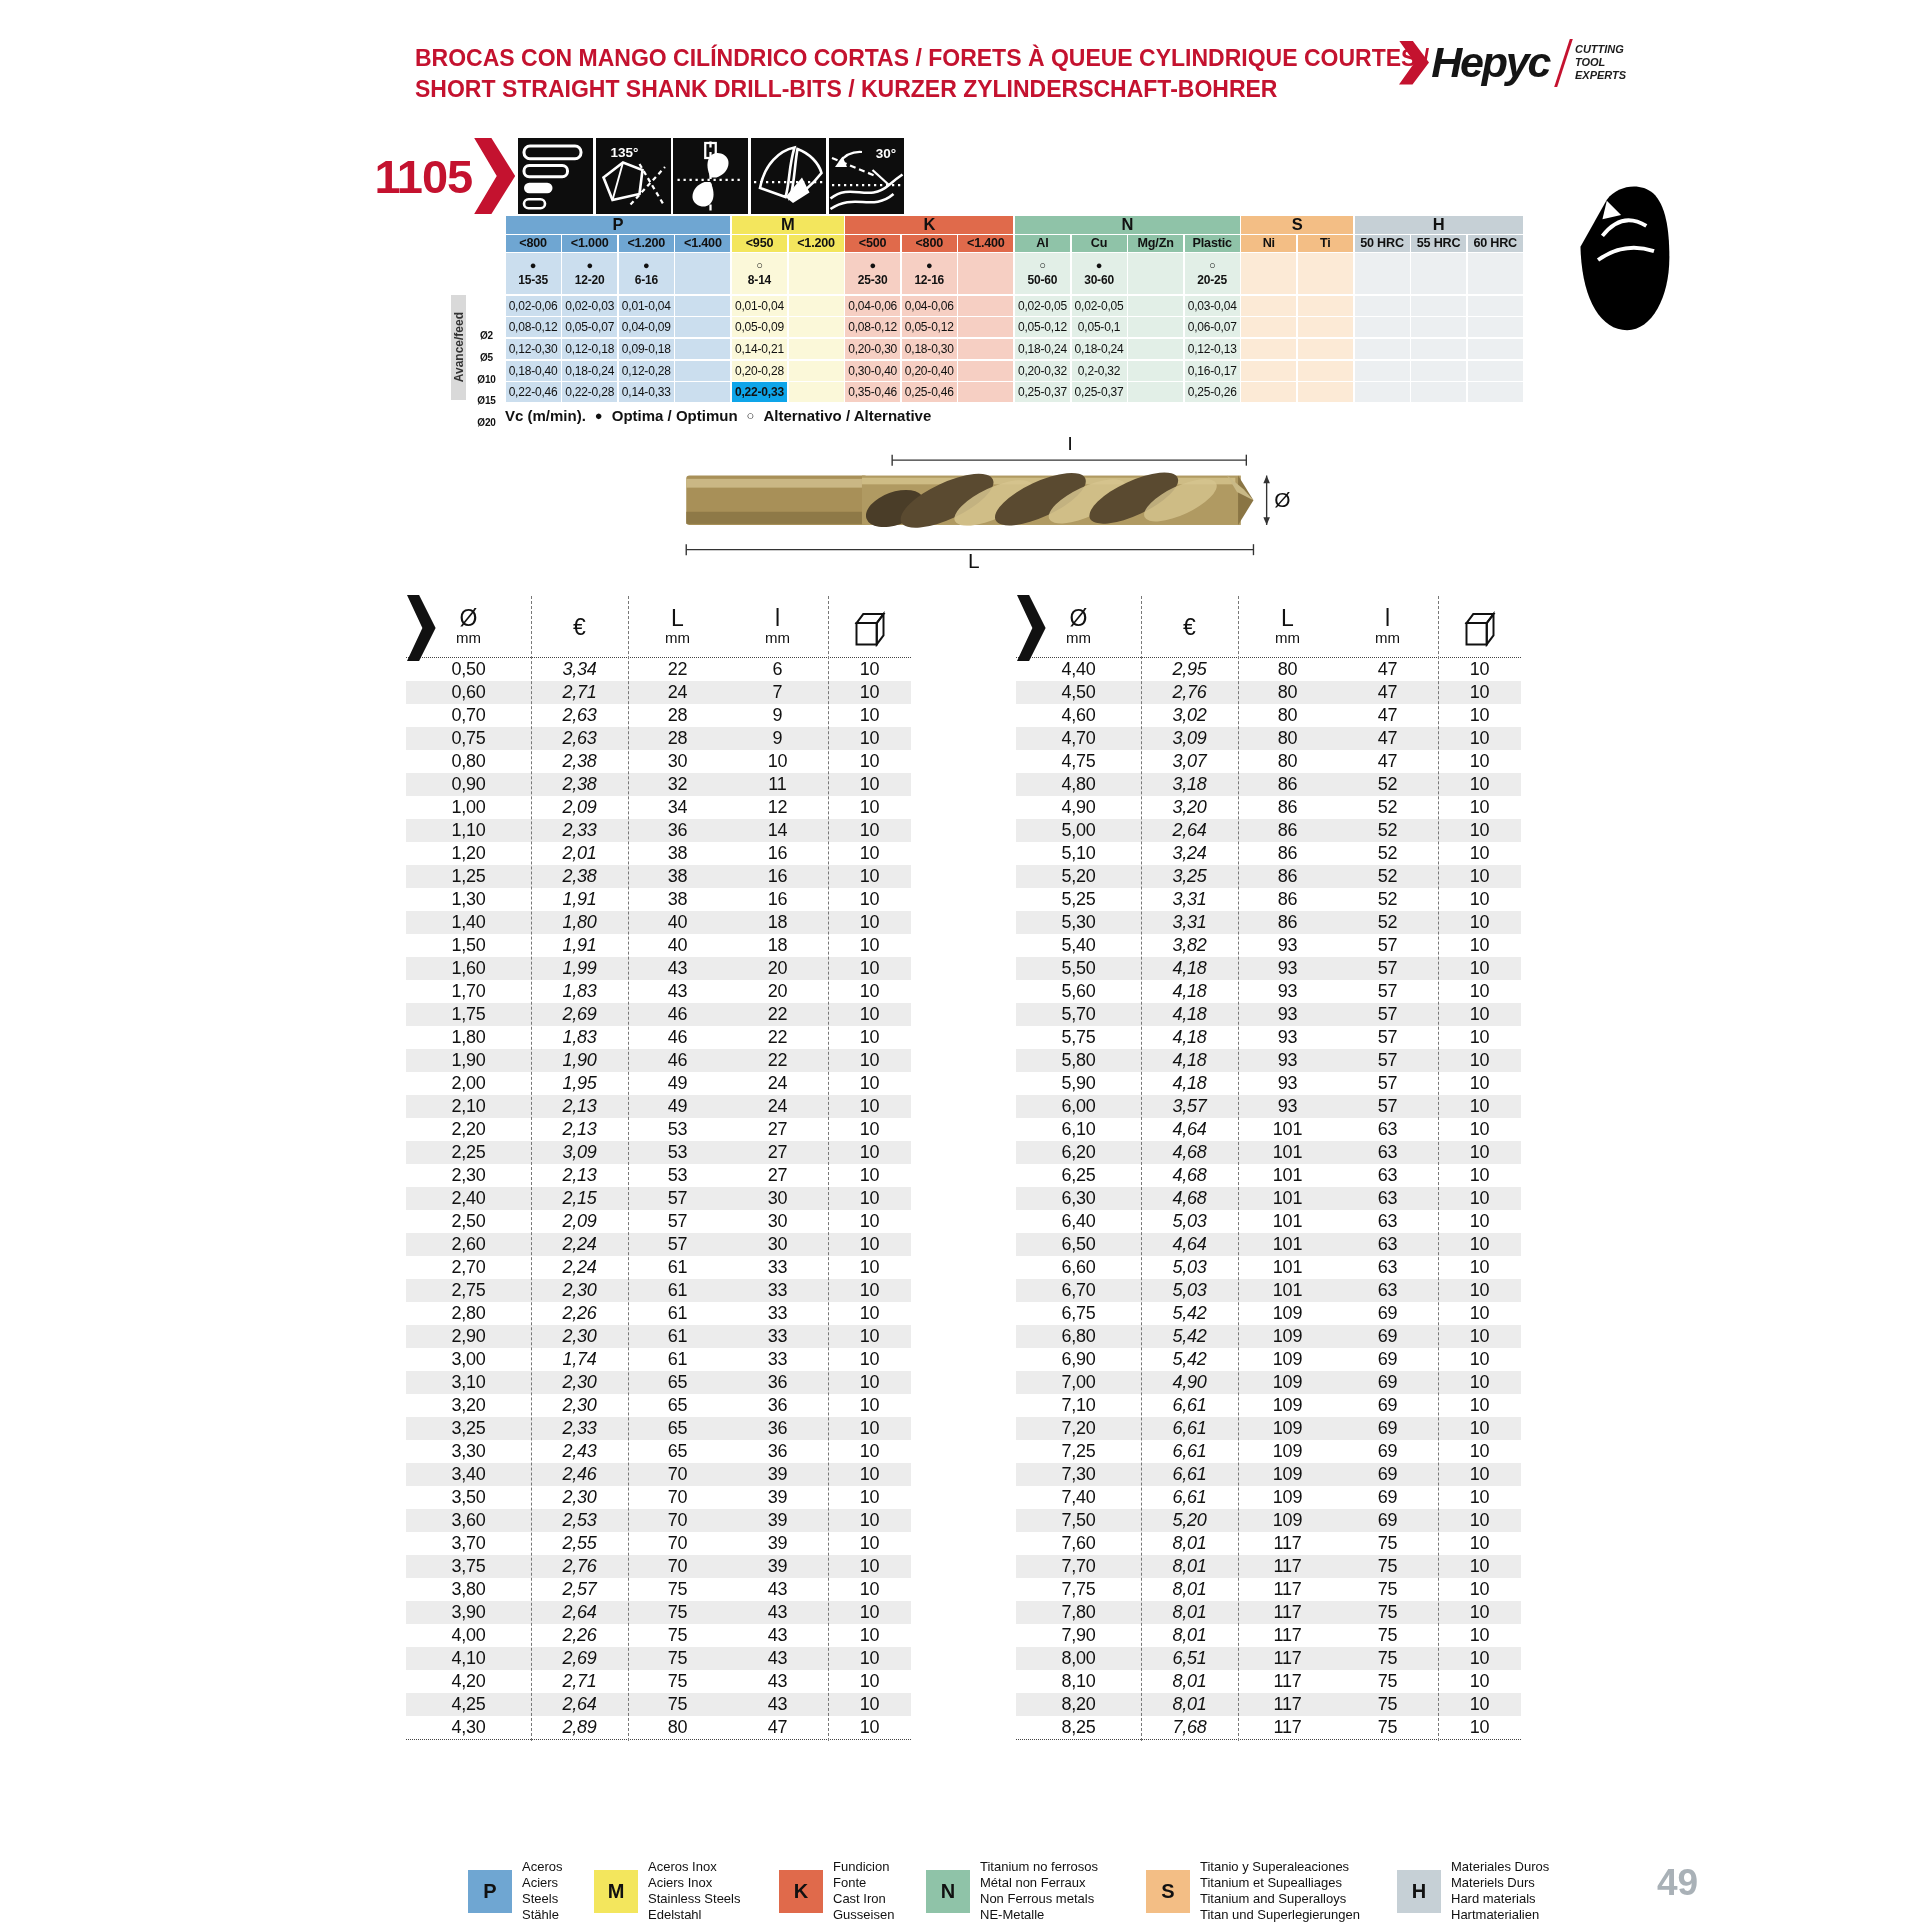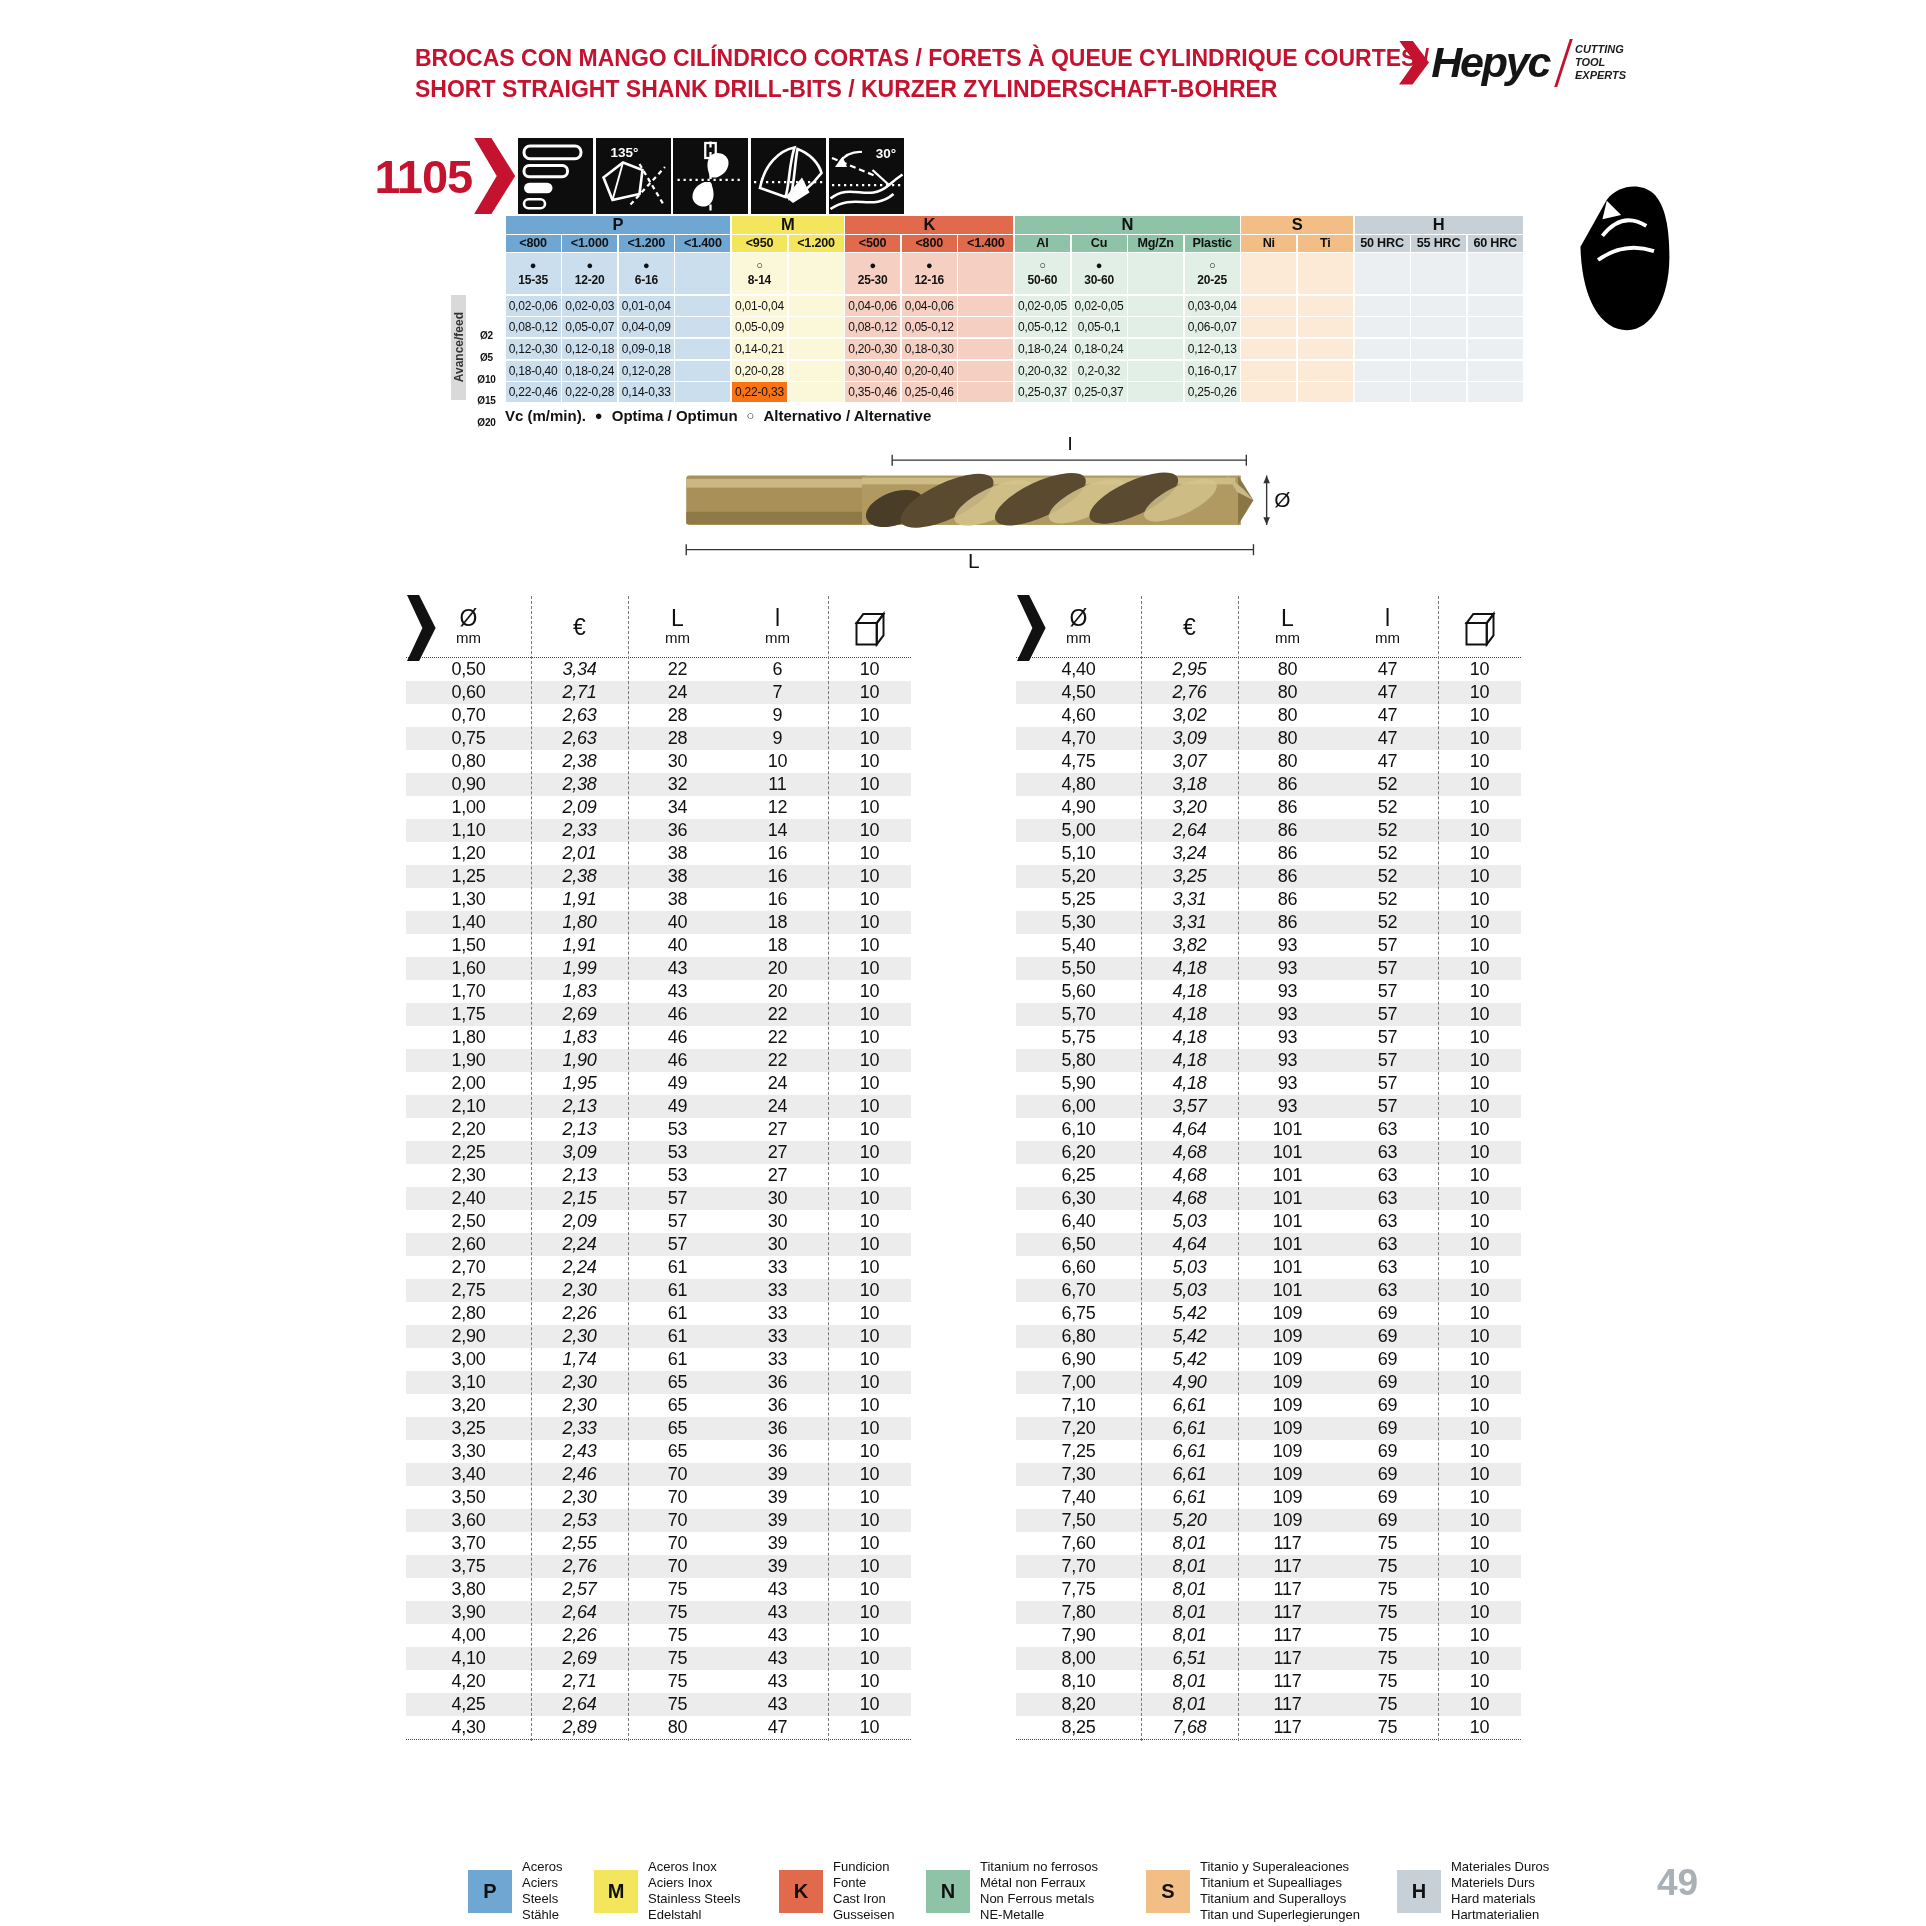--- a/index.html
+++ b/index.html
@@ -336,21 +336,21 @@
       <div class="ct-cell ct-val" style="background: rgb(252, 234, 214);"></div>
       <div class="ct-cell ct-val" style="background: rgb(252, 234, 214);"></div>
       <div class="ct-cell ct-val" style="background: rgb(236, 239, 241);"></div>
       <div class="ct-cell ct-val" style="background: rgb(236, 239, 241);"></div>
       <div class="ct-cell ct-val" style="background: rgb(236, 239, 241);"></div>
       <div class="ct-cell ct-rowlabel">Ø20</div>
       <div class="ct-cell ct-val" style="background: rgb(203, 222, 238);">0,22-0,46</div>
       <div class="ct-cell ct-val" style="background: rgb(203, 222, 238);">0,22-0,28</div>
       <div class="ct-cell ct-val" style="background: rgb(203, 222, 238);">0,14-0,33</div>
       <div class="ct-cell ct-val" style="background: rgb(203, 222, 238);"></div>
-      <div class="ct-cell ct-val" style="background: #f97316;">0,22-0,33</div>
+      <div class="ct-cell ct-val" style="background: #0ea5e9; font-weight: bold;">0,22-0,33</div>
       <div class="ct-cell ct-val" style="background: rgb(251, 248, 217);"></div>
       <div class="ct-cell ct-val" style="background: rgb(246, 207, 195);">0,35-0,46</div>
       <div class="ct-cell ct-val" style="background: rgb(246, 207, 195);">0,25-0,46</div>
       <div class="ct-cell ct-val" style="background: rgb(246, 207, 195);"></div>
       <div class="ct-cell ct-val" style="background: rgb(226, 239, 231);">0,25-0,37</div>
       <div class="ct-cell ct-val" style="background: rgb(226, 239, 231);">0,25-0,37</div>
       <div class="ct-cell ct-val" style="background: rgb(226, 239, 231);"></div>
       <div class="ct-cell ct-val" style="background: rgb(226, 239, 231);">0,25-0,26</div>
       <div class="ct-cell ct-val" style="background: rgb(252, 234, 214);"></div>
       <div class="ct-cell ct-val" style="background: rgb(252, 234, 214);"></div>

